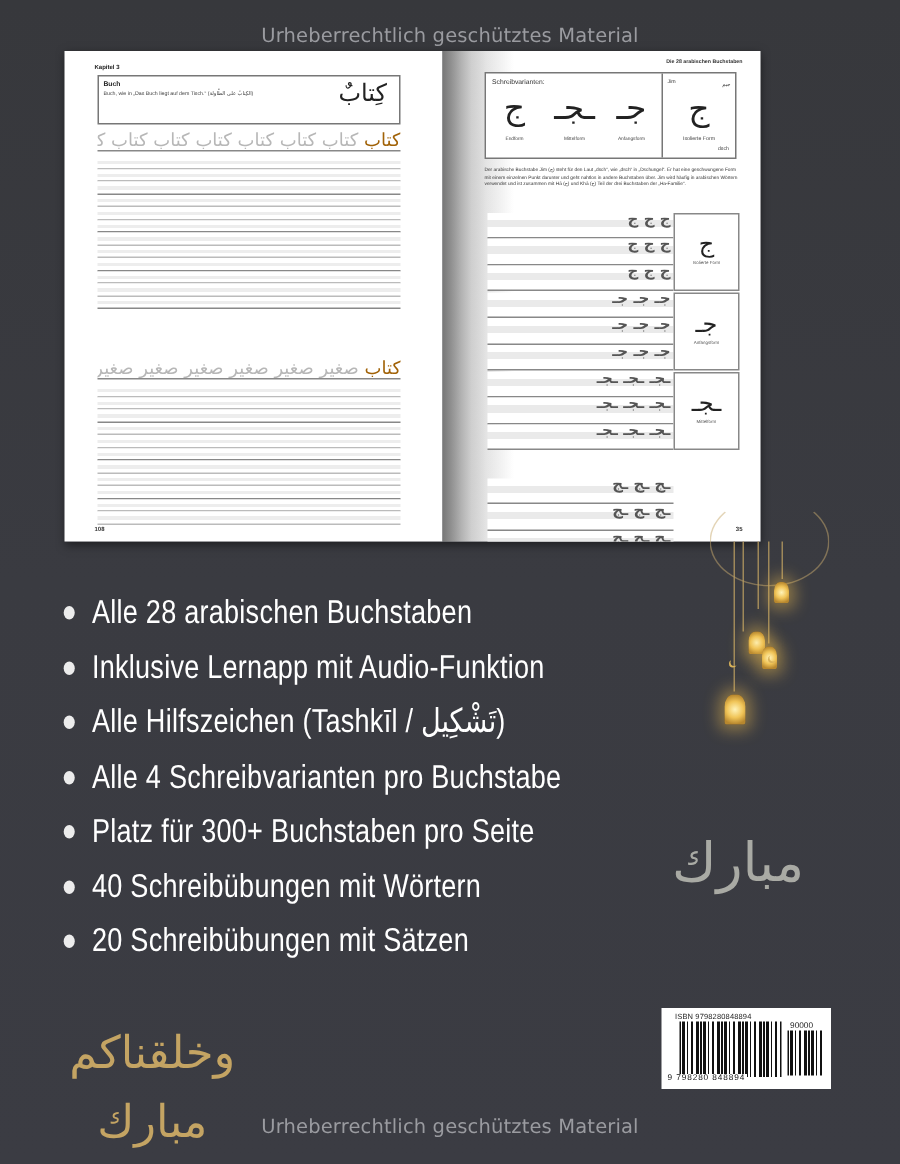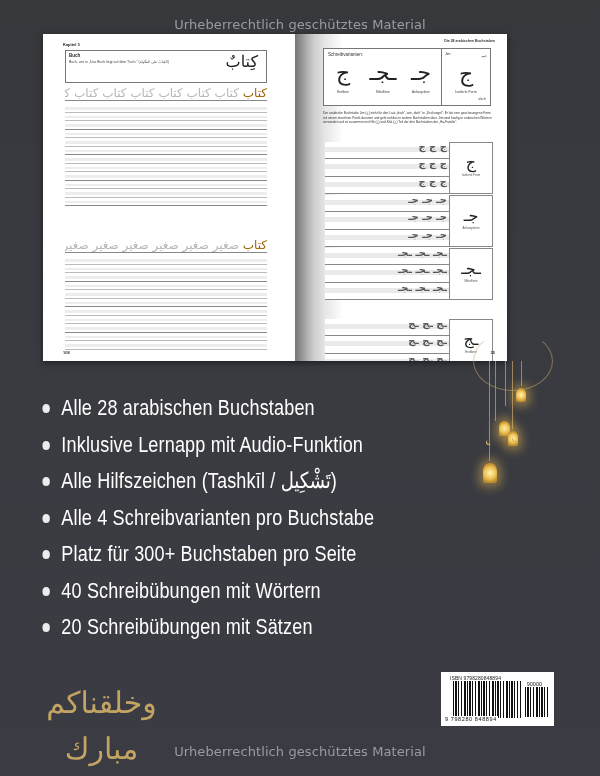--- a/index.html
+++ b/index.html
@@ -247,24 +247,20 @@
         <div class="ex-row">
             <span>ـج ـج ـج</span>
           </div>
         <div class="ex-row">
             <span>ـج ـج ـج</span>
           </div>
         <div class="ex-row">
             <span>ـج ـج ـج</span>
           </div>
       </div>
-      <div class="ex-card">
-        <div class="g">ـج</div>
-        <div class="l">Endform</div>
-      </div>
     </div>
 
     <div class="page-num pn-right">35</div>
   </div>
 </div>
 
 <div class="lanterns">
   <div class="arc" style="left:8px; top:-30px; width:80px; height:60px;"></div>
   <div class="string" style="left:24px; top:0; height:100px;"></div>
   <div class="string" style="left:30px; top:0; height:60px;"></div>
@@ -283,20 +279,21 @@
   <li>Alle 28 arabischen Buchstaben</li>
   <li>Inklusive Lernapp mit Audio-Funktion</li>
   <li>Alle Hilfszeichen (Tashkīl / تَشْكِيل)</li>
   <li>Alle 4 Schreibvarianten pro Buchstabe</li>
   <li>Platz für 300+ Buchstaben pro Seite</li>
   <li>40 Schreibübungen mit Wörtern</li>
   <li>20 Schreibübungen mit Sätzen</li>
 </ul>
 
 <div class="eid">
+  <div class="silver">مبارك</div>
 </div>
 
 <div class="calligraphy">وخلقناكم مبارك</div>
 
 <div class="barcode">
   <div class="isbn-text">ISBN 9798280848894</div>
   <div class="price">90000</div>
   <div class="bars-main"></div>
   <div class="bars-add"></div>
   <div class="isbn-digits">9 798280 848894</div>

